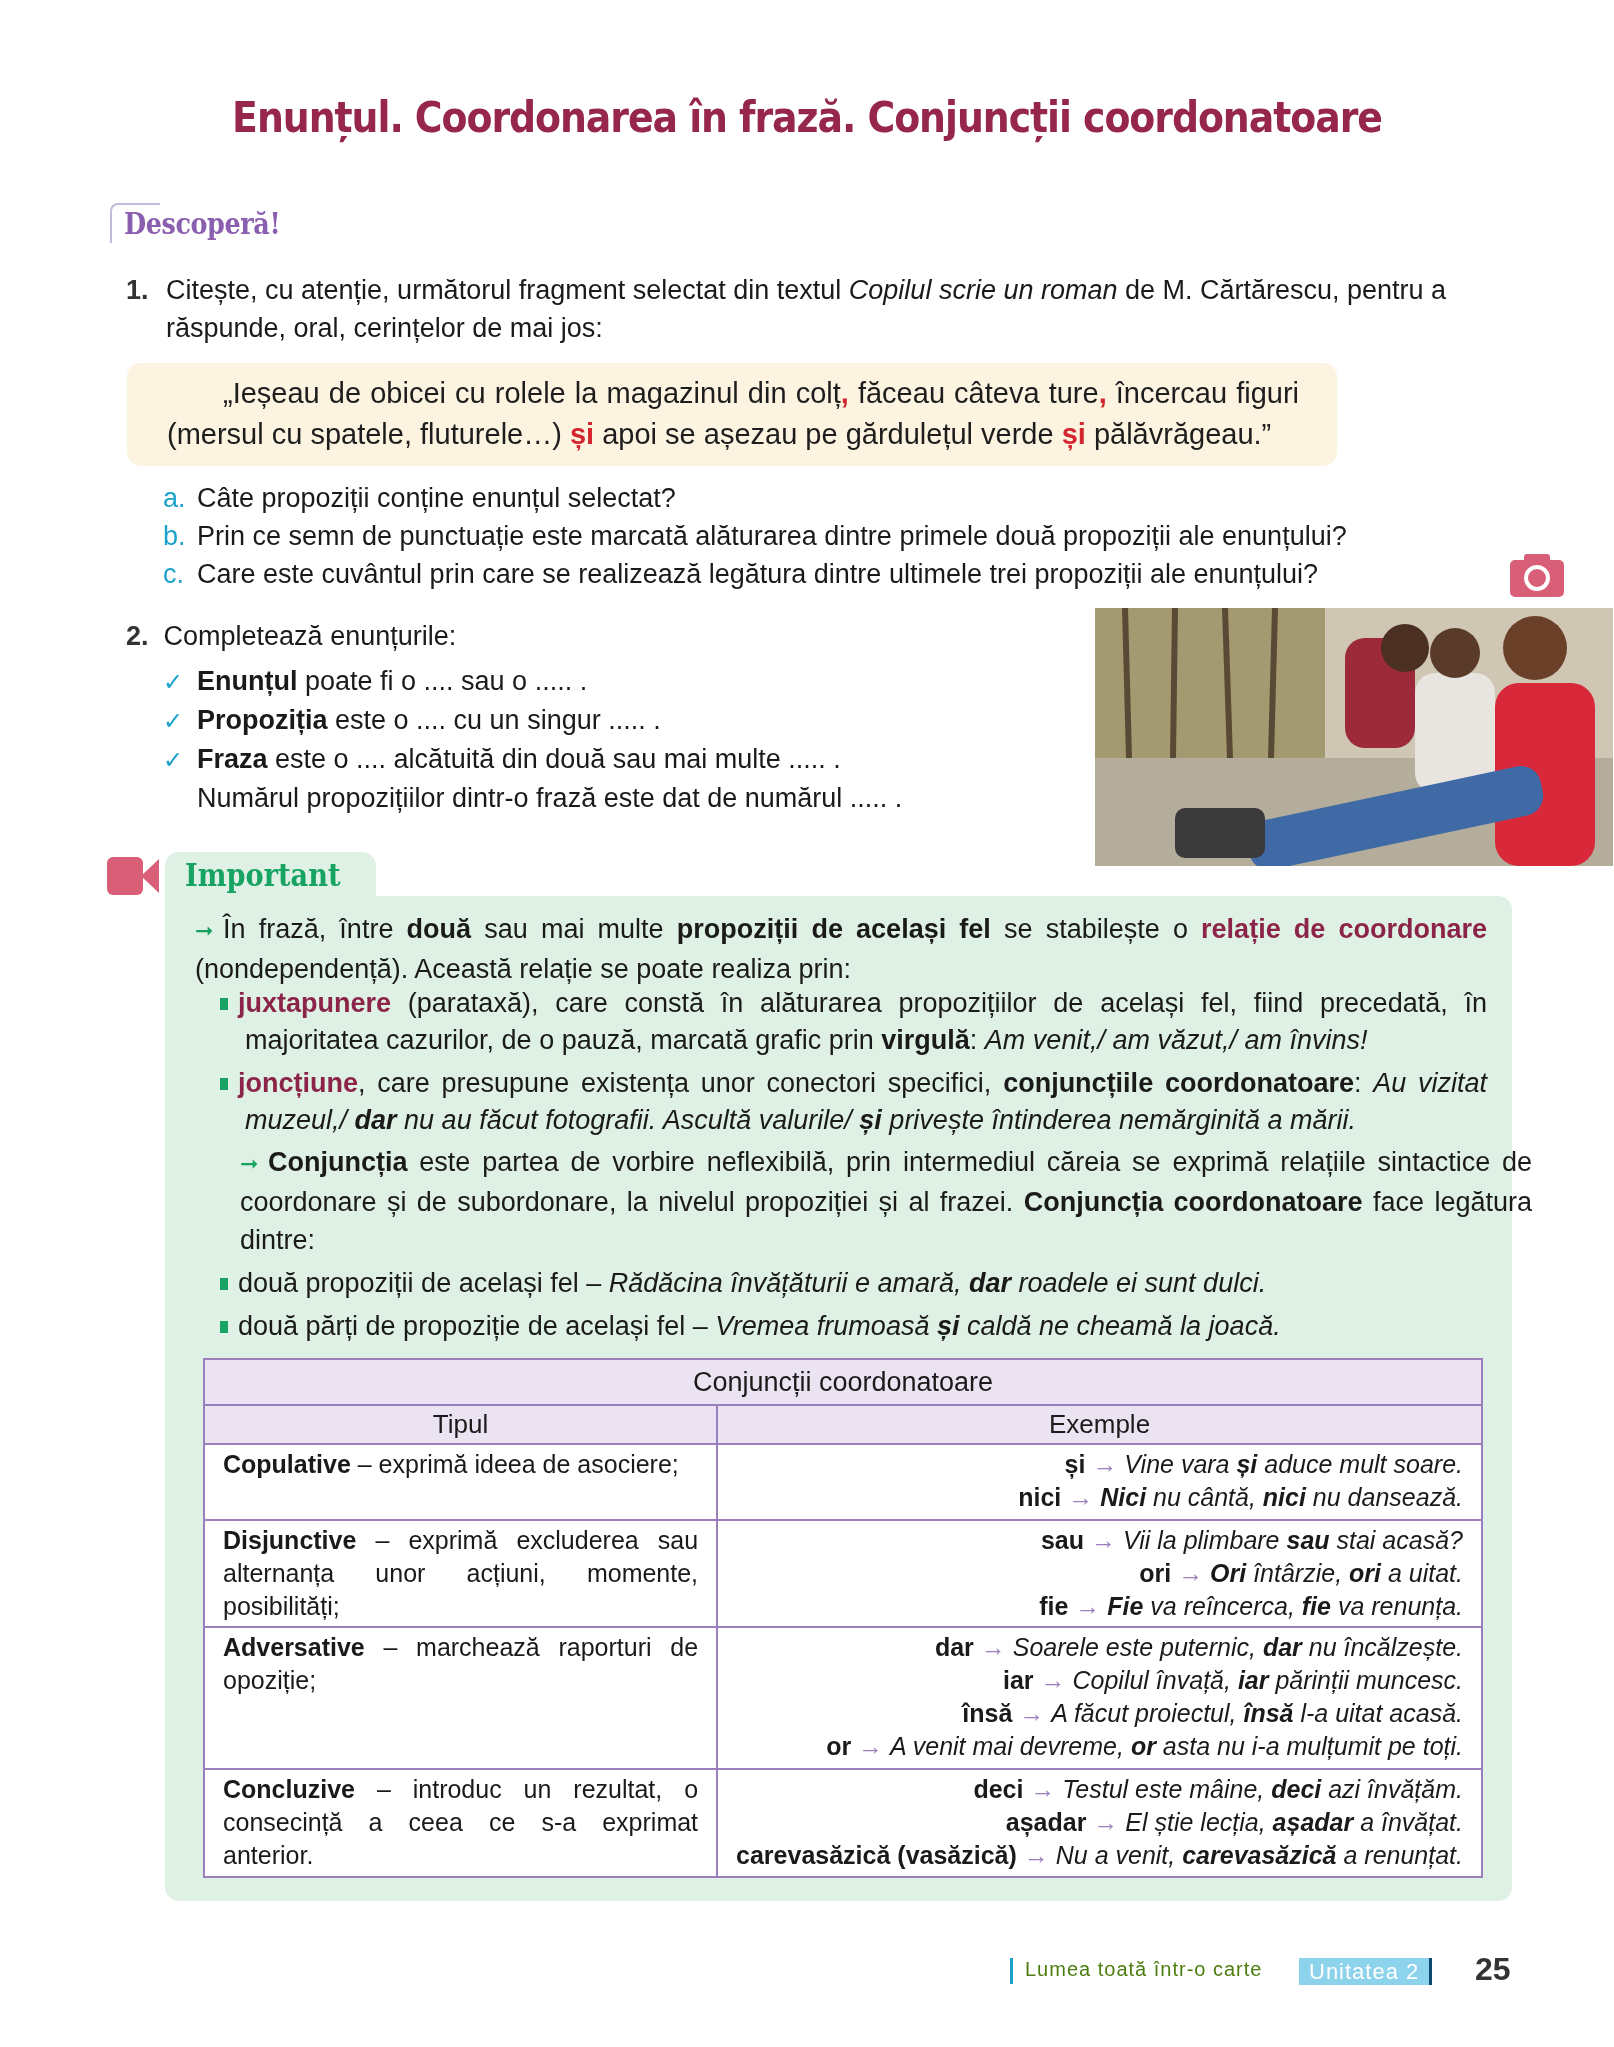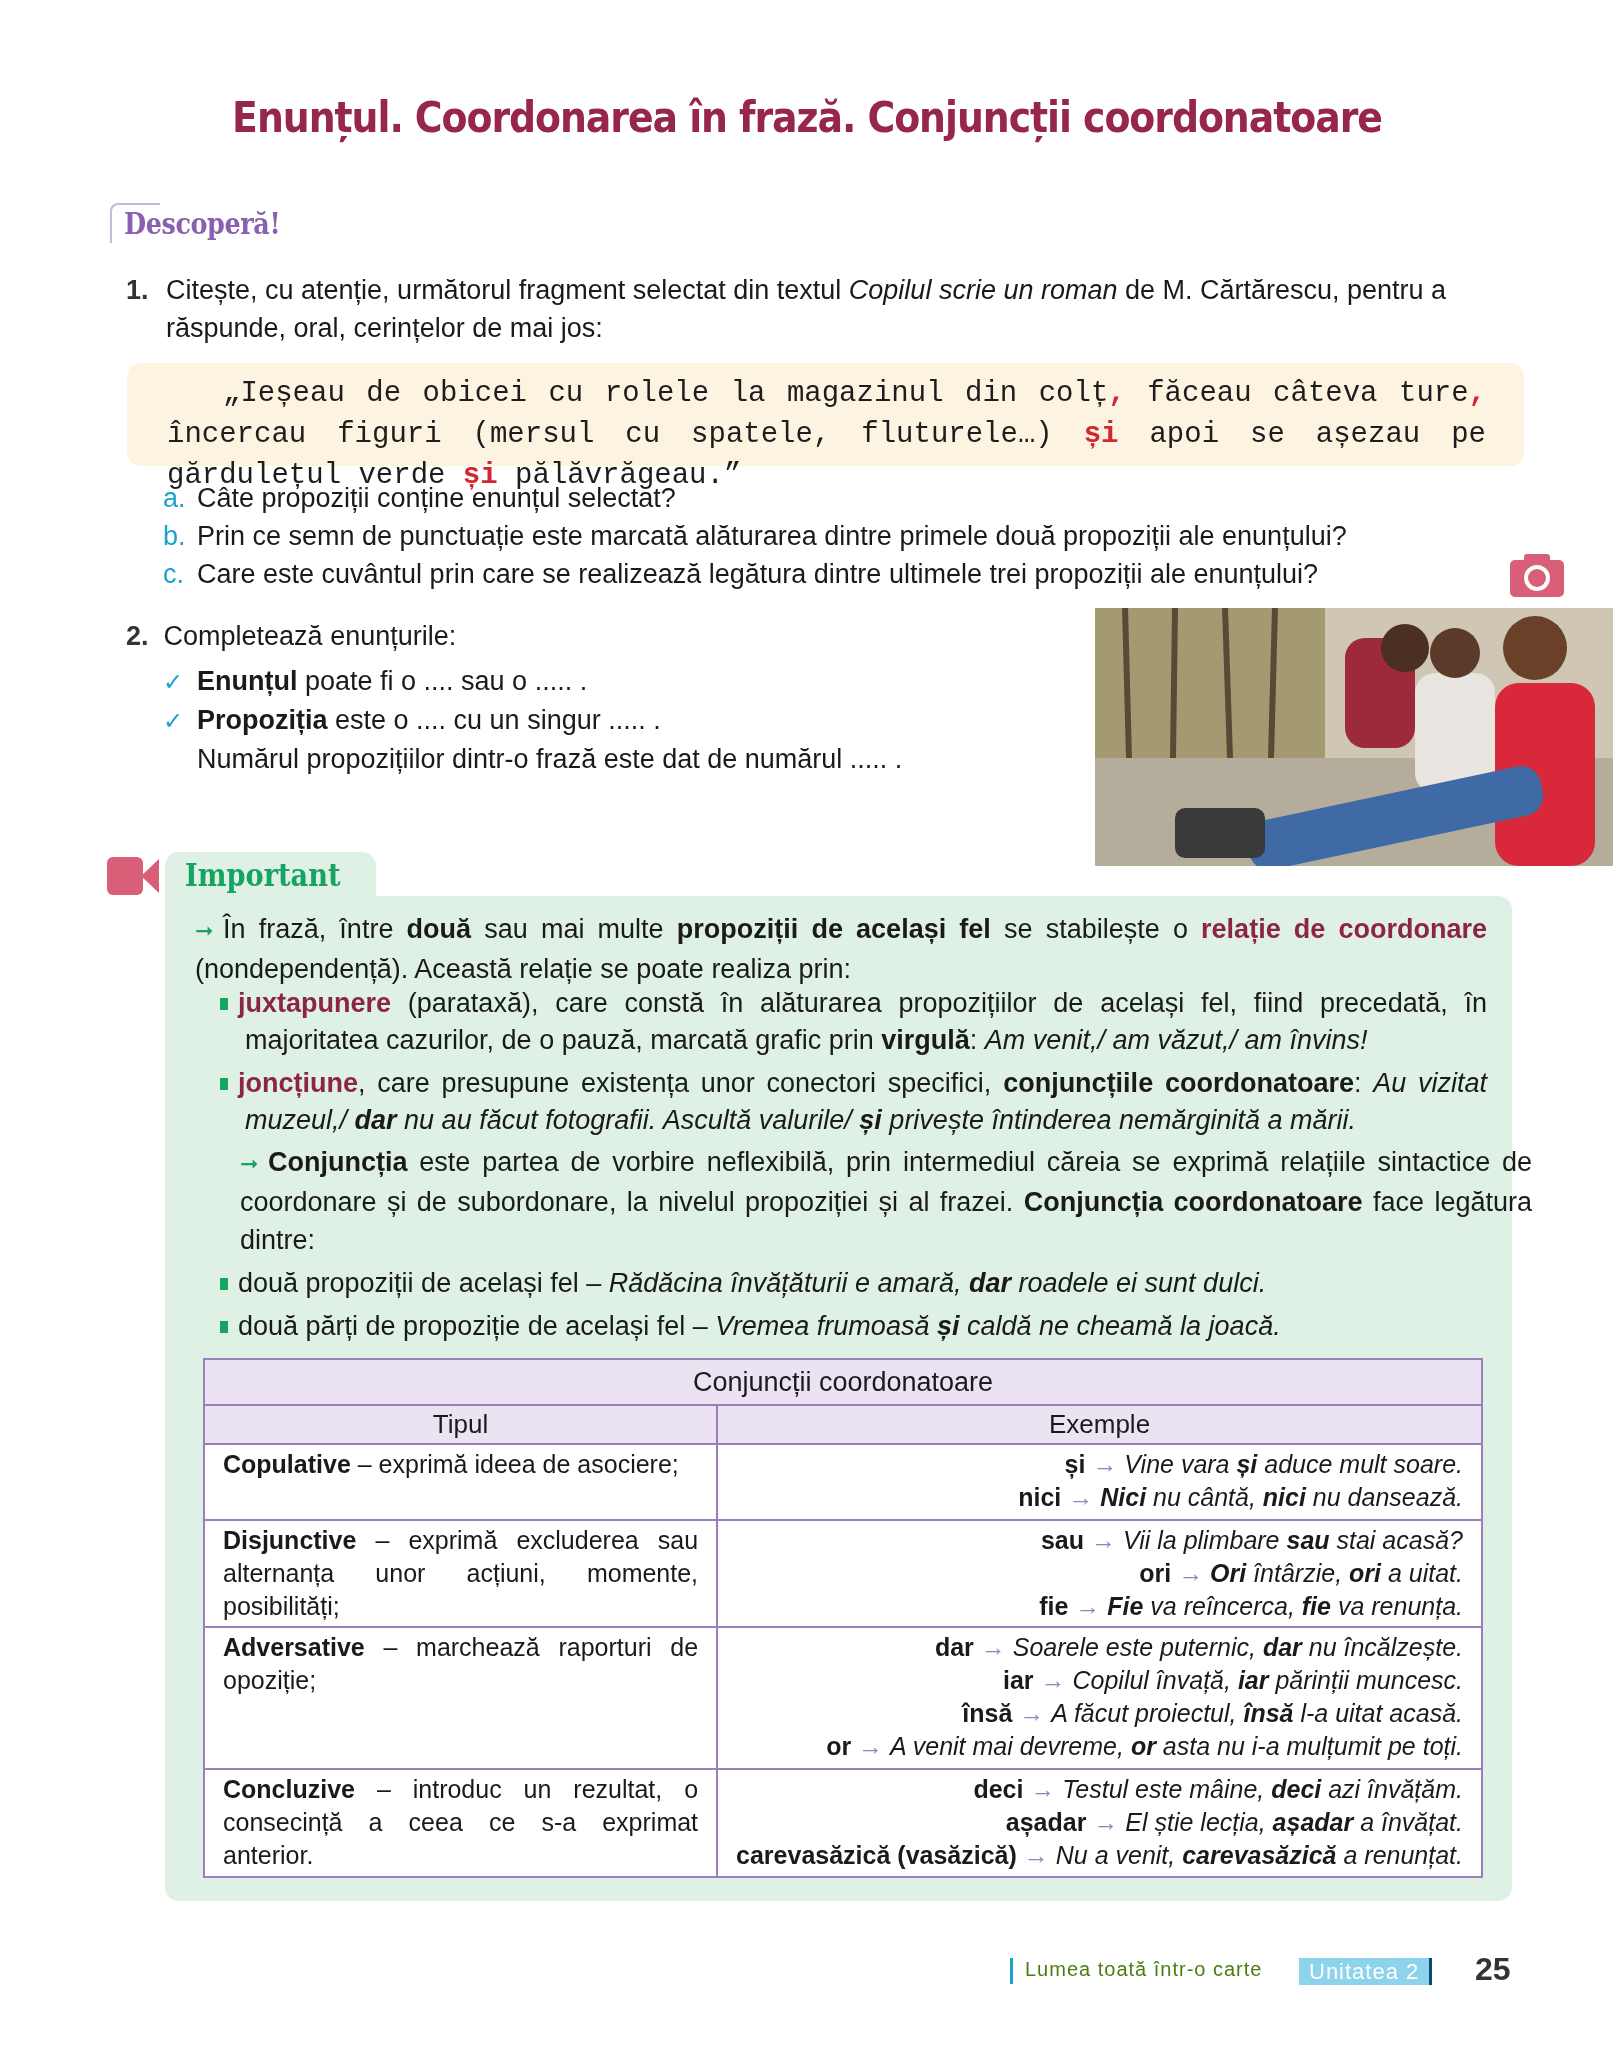--- a/index.html
+++ b/index.html
@@ -11,21 +11,21 @@
   .descopera-tag { position: absolute; left: 110px; top: 203px; width: 50px; height: 40px; border-left: 2px solid #c5b9dc; border-top: 2px solid #c5b9dc; border-top-left-radius: 8px; }
   .descopera-label { position: absolute; left: 124px; top: 206px; font-family: "DejaVu Serif", serif; font-weight: bold; font-size: 30px; color: #8a5fb0; letter-spacing: -0.5px; transform: scaleX(0.85); transform-origin: left; }
 
   .text { font-size: 27px; line-height: 38px; }
   .num { font-weight: bold; color: #333; }
 
   .q1 { position: absolute; left: 126px; top: 271px; width: 1390px; }
   .q1 .num { position: absolute; left: 0; top: 0; }
   .q1 .body { padding-left: 40px; }
 
-  .quote-box { position: absolute; left: 127px; top: 363px; width: 1397px; height: 103px; background: #fdf3e1; border-radius: 14px; padding: 10px 38px 10px 40px; font-family: Liberation Mono, monospace; font-size: 29px; line-height: 41px; color: #1d1d1d; text-align: justify; text-align-last: left; }
+  .quote-box { position: absolute; left: 127px; top: 363px; width: 1210px; height: 103px; background: #fdf3e1; border-radius: 14px; padding: 10px 38px 10px 40px; font-family: Liberation Sans, sans-serif; font-size: 29px; line-height: 41px; color: #1d1d1d; text-align: justify; text-align-last: left; }
   .quote-box .first { text-indent: 56px; display: block; }
   .red { color: #d3262e; font-weight: bold; }
 
   .sub-q { position: absolute; left: 163px; width: 1330px; font-size: 27px; line-height: 38px; }
   .sub-q .letter { color: #1ba3cc; display: inline-block; width: 34px; }
 
   .camera-icon { position: absolute; left: 1509px; top: 550px; width: 56px; height: 48px; }
 
   .q2 { position: absolute; left: 126px; top: 617px; font-size: 27px; line-height: 38px; }
   .check-list { position: absolute; left: 163px; top: 662px; font-size: 27px; line-height: 39px; }
@@ -88,20 +88,21 @@
   <path d="M18 4 h20 a3 3 0 0 1 3 3 v3 h9 a5 5 0 0 1 5 5 v27 a5 5 0 0 1 -5 5 h-44 a5 5 0 0 1 -5 -5 v-27 a5 5 0 0 1 5 -5 h9 v-3 a3 3 0 0 1 3 -3 z" fill="#d95f78"></path>
   <circle cx="28" cy="28" r="11" fill="none" stroke="#ffffff" stroke-width="4"></circle>
 </svg>
 
 <div class="q2">
   <span class="num">2.</span>&nbsp;&nbsp;<span>Completează enunțurile:</span>
 </div>
 <div class="check-list">
   <span class="item"><span class="check">✓</span><span class="bold">Enunțul</span><span> poate fi o .... sau o ..... .</span></span>
   <span class="item"><span class="check">✓</span><span class="bold">Propoziția</span><span> este o .... cu un singur ..... .</span></span>
+  <span class="item"><span class="check">✓</span><span class="bold">Fraza</span><span> este o .... alcătuită din două sau mai multe ..... .</span></span>
   <span class="cont">Numărul propozițiilor dintr-o frază este dat de numărul ..... .</span>
 </div>
 
 <div class="photo">
   <svg width="518" height="258" viewBox="0 0 518 258">
     <defs>
       <linearGradient id="sky" x1="0" y1="0" x2="0" y2="1">
         <stop offset="0" stop-color="#c9c2a8"></stop>
           <stop offset="1" stop-color="#8e8466"></stop>
       </linearGradient>

